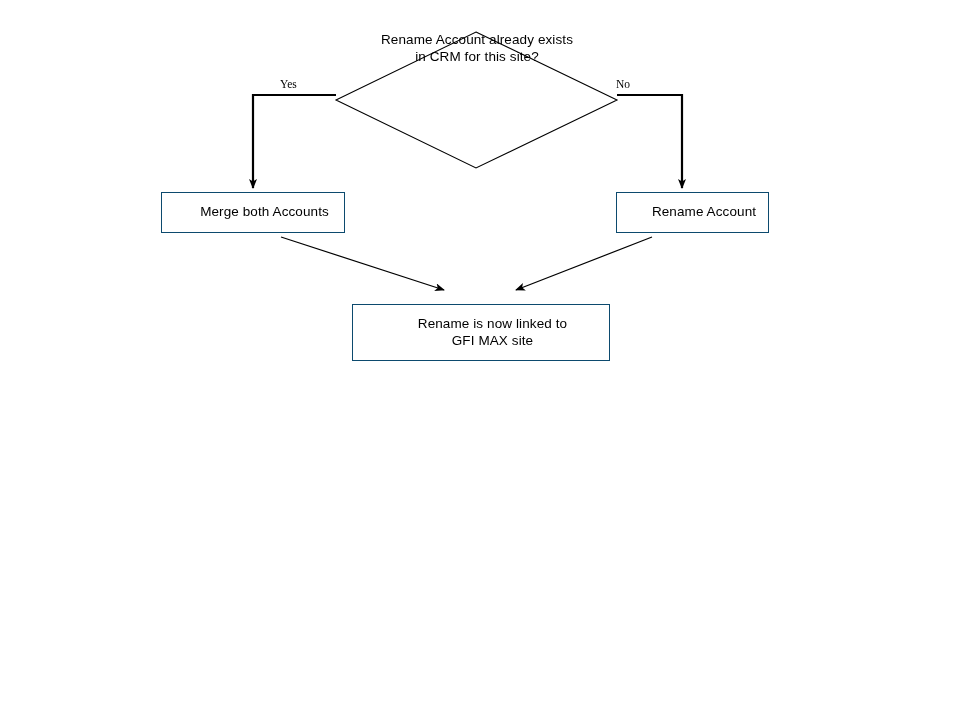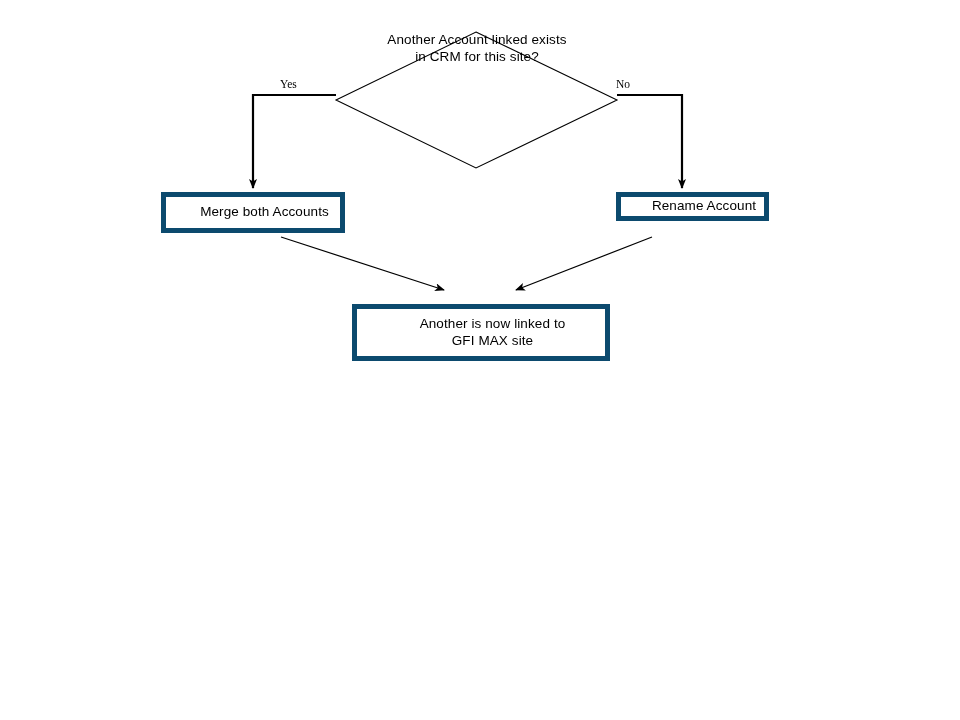--- a/index.html
+++ b/index.html
@@ -37,21 +37,21 @@
     display: flex;
     align-items: center;
     justify-content: center;
     text-align: center;
     line-height: 1.25;
     font-size: 13.5px;
     color: #000000;
     letter-spacing: 0.1px;
   }
   .process-box {
-    border: 5px solid #0c4a6e;
+    border: 1px solid #0c4a6e;
     background: #ffffff;
     padding-left: 23px;
   }
   .decision-node {
     background: transparent;
     border: none;
   }
   .decision-text {
     position: absolute;
     left: 0;
@@ -96,34 +96,34 @@
     <path d="M336,95 L253,95 L253,188" fill="none" stroke="#000000" stroke-width="2.2" marker-end="url(#arrowhead)"></path>
 
     <path d="M617,95 L682,95 L682,188" fill="none" stroke="#000000" stroke-width="2.2" marker-end="url(#arrowhead)"></path>
 
     <path d="M281,237 L444,290" fill="none" stroke="#000000" stroke-width="1.2" marker-end="url(#arrowhead)"></path>
 
     <path d="M652,237 L516,290" fill="none" stroke="#000000" stroke-width="1.2" marker-end="url(#arrowhead)"></path>
   </svg>
 
   <div class="node decision-node" style="left:336px; top:32px; width:282px; height:136px;">
-    <span class="decision-text node-text">Another Account linked exists
+    <span class="decision-text node-text">Rename Account already exists
 in CRM for this site?</span>
   </div>
 
   <div class="edge-label" style="left:280px; top:79px;">Yes</div>
 
   <div class="edge-label" style="left:616px; top:79px;">No</div>
 
   <div class="node process-box" style="left:161px; top:192px; width:184px; height:41px;">
     <span class="node-text">Merge both Accounts</span>
   </div>
 
-  <div class="node process-box" style="left:616px; top:192px; width:153px; height:29px;">
+  <div class="node process-box" style="left:616px; top:192px; width:153px; height:41px;">
     <span class="node-text">Rename Account</span>
   </div>
 
   <div class="node process-box" style="left:352px; top:304px; width:258px; height:57px;">
-    <span class="node-text">Another is now linked to
+    <span class="node-text">Rename is now linked to
 GFI MAX site</span>
   </div>
 
 </div>
 
 </body></html>

